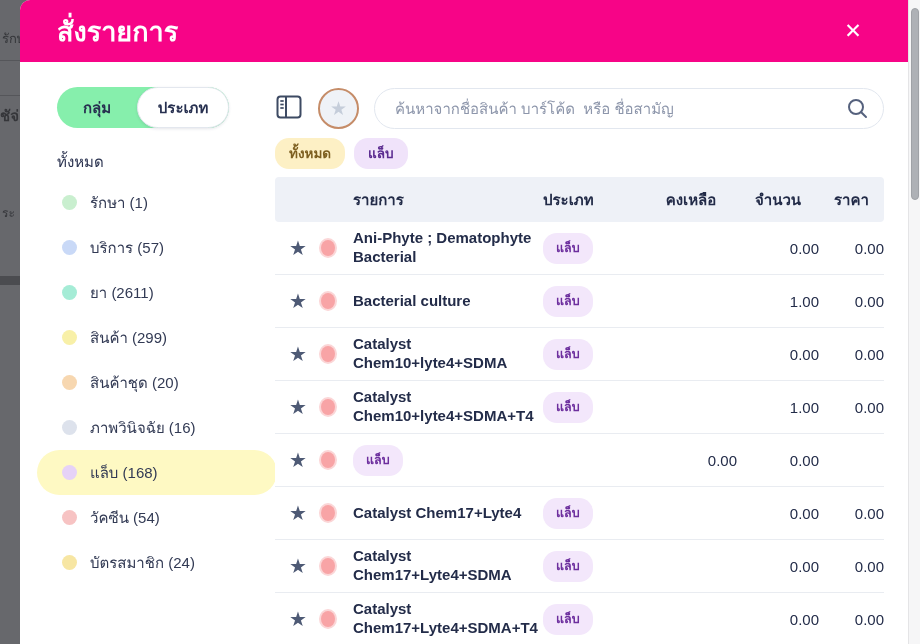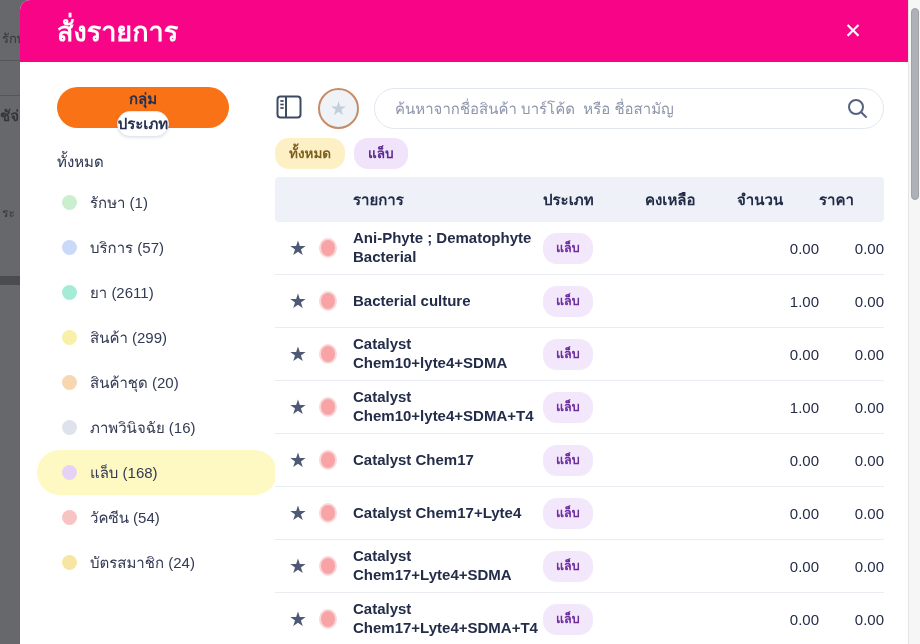--- a/index.html
+++ b/index.html
@@ -38,22 +38,22 @@
     width:30px; height:30px; display:flex; align-items:center; justify-content:center;
     color:#ffffff; font-size:21px; cursor:pointer; background:none; border:none;
     font-family:"Liberation Sans",sans-serif;
   }
 
   .modal-body { flex:1; display:flex; padding-top:25px; overflow:hidden; }
 
   
   .sidebar { width:255px; flex:0 0 255px; padding-left:17px; }
   .toggle {
-    margin-left:20px; width:172px; height:41px; background:#f97316;
-    border-radius:21px; display:flex; align-items:center;flex-direction:column;
+    margin-left:20px; width:172px; height:41px; background:#86efac;
+    border-radius:21px; display:flex; align-items:center;
   }
   .toggle-opt {
     flex:1; text-align:center; font-size:15px; font-weight:700; color:#273050;
     height:100%; display:flex; align-items:center; justify-content:center;
     border:none; background:none; cursor:pointer; border-radius:21px;
     font-family:"Liberation Sans","DejaVu Sans",sans-serif;
   }
   .toggle-opt.active {
     background:#ffffff; border:1px solid #e3e7ee;
     box-shadow:0 1px 3px rgba(40,50,80,.12); flex:1.12;
@@ -100,21 +100,21 @@
   .table { margin-top:8px; flex:1; overflow:hidden; }
   .tgrid {
     display:grid;
     grid-template-columns:46px 32px 190px 102px 92px 82px 65px;
     align-items:center;
   }
   .thead {
     background:#eef1f7; height:45px; border-radius:4px;
     font-size:15px; font-weight:700; color:#222b48;
   }
-  .th-right { text-align:left; }
+  .th-right { text-align:center; }
   .trow { min-height:53px; border-bottom:1px solid #e9ecf1; background:#fff; }
   .row-star {
     background:none; border:none; color:#4e5a75; font-size:20px;
     cursor:pointer; text-align:center; line-height:1;
   }
   .row-dot-cell { display:flex; justify-content:flex-start; }
   .row-dot {
     width:14px; height:16px; border-radius:50%; background:#f8a4a6;
     box-shadow:0 0 0 2px #fbd6d7;
   }
@@ -301,21 +301,20 @@
     <span class="row-num"></span>
     <span class="row-num">1.00</span>
     <span class="row-num">0.00</span>
   </div>
 
   <div class="tgrid trow">
     <button class="row-star">★</button>
     <span class="row-dot-cell">
                 <span class="row-dot"></span>
               </span>
-    <span class="row-name">Catalyst Chem17</span>
     <span class="row-type"><span class="type-chip">แล็บ</span></span>
     <span class="row-num"></span>
     <span class="row-num">0.00</span>
     <span class="row-num">0.00</span>
   </div>
 
   <div class="tgrid trow">
     <button class="row-star">★</button>
     <span class="row-dot-cell">
                 <span class="row-dot"></span>

